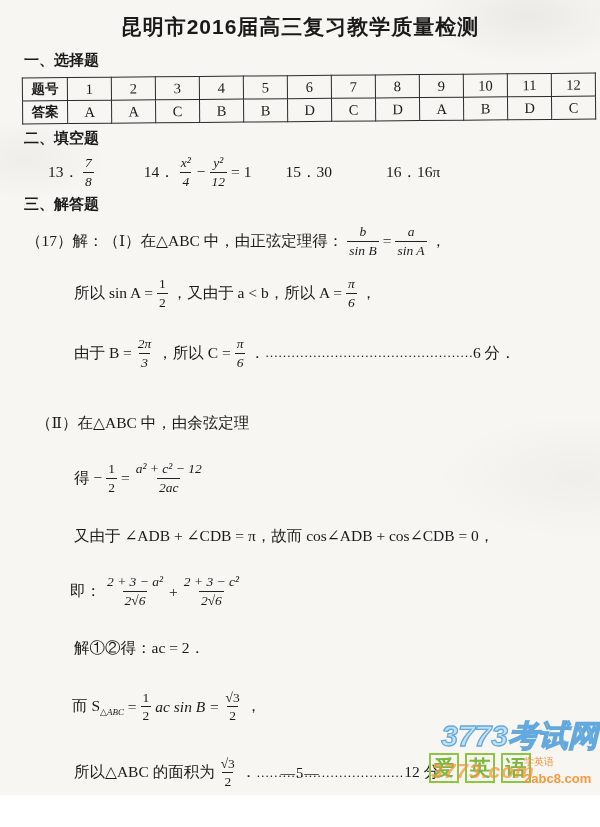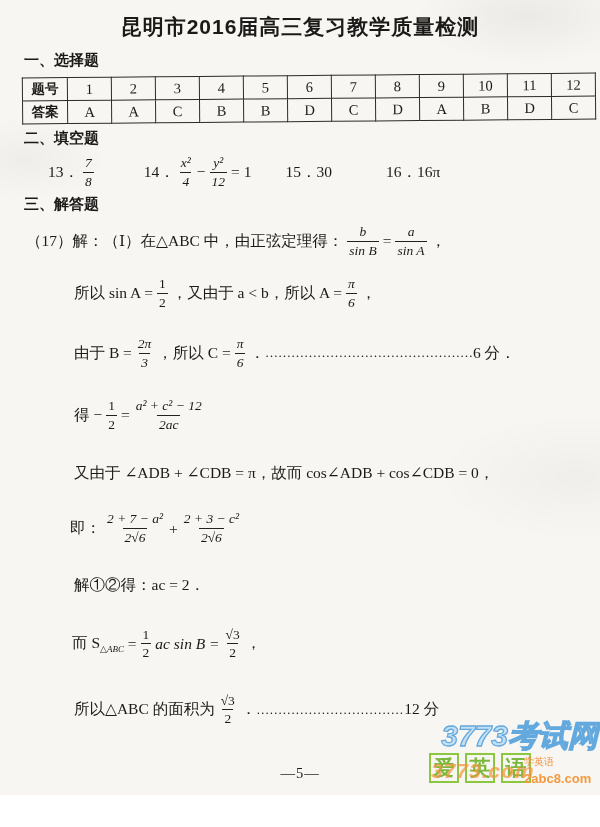--- a/index.html
+++ b/index.html
@@ -218,20 +218,23 @@
     <span>，所以 C =</span>
     <span class="frac it">
       <span class="num">π</span>
       <span class="den">6</span>
     </span>
     <span>．</span>
     <span class="leader" style="width:208px;">…………………………………………………………………………………………</span>
     <span>6 分．</span>
   </div>
 
+  <div class="mline" style="margin:42px 0 0 36px;">
+    <span>（Ⅱ）在△ABC 中，由余弦定理</span>
+  </div>
 
   <div class="mline" style="margin:26px 0 0 74px;">
     <span>得 −</span>
     <span class="frac">
       <span class="num">1</span>
       <span class="den">2</span>
     </span>
     <span>=</span>
     <span class="frac it">
       <span class="num">a² + c² − 12</span>
@@ -239,21 +242,21 @@
     </span>
   </div>
 
   <div class="mline" style="margin:30px 0 0 74px;align-items:flex-end;">
     <span>又由于 ∠ADB + ∠CDB = π，故而 cos∠ADB + cos∠CDB = 0，</span>
   </div>
 
   <div class="mline" style="margin:26px 0 0 70px;">
     <span>即：</span>
     <span class="frac it">
-      <span class="num">2 + 7 − a²</span>
+      <span class="num">2 + 3 − a²</span>
       <span class="den">2√6</span>
     </span>
     <span>+</span>
     <span class="frac it">
       <span class="num">2 + 3 − c²</span>
       <span class="den">2√6</span>
     </span>
   </div>
 
   <div class="mline" style="margin:28px 0 0 74px;">

